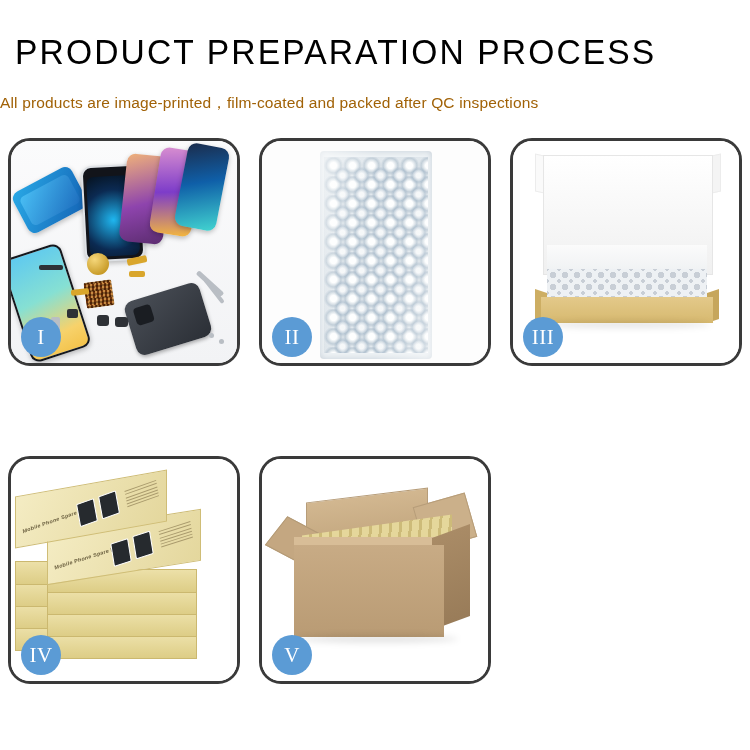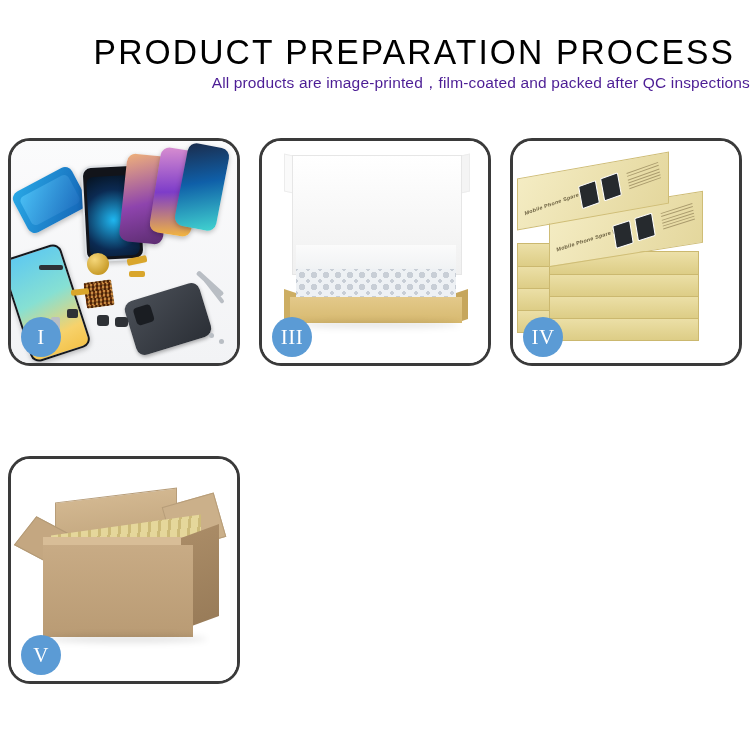--- a/index.html
+++ b/index.html
@@ -5,34 +5,34 @@
   html,body{margin:0;padding:0;}
   body{
     width:750px;height:750px;
     background:#ffffff;
     font-family:"Liberation Sans",sans-serif;
     overflow:hidden;
   }
   .page{position:relative;width:750px;height:750px;background:#fff;}
 
   
-  .header{padding-top:34px;text-align:right;}
+  .header{padding-top:34px;text-align:left;}
   .title{
     font-size:35px;
     letter-spacing:2.2px;
     color:#000000;
     font-weight:400;
     transform:scaleX(.96);
     line-height:1.05;
     white-space:nowrap;
   }
   .subtitle{
-    margin-top:2px;
+    margin-top:22px;
     font-size:15.5px;
-    color:#4c1d95;
+    color:#a16207;
     letter-spacing:.15px;
     white-space:nowrap;
   }
 
   
   .grid{
     position:absolute;
     left:8px;top:138px;
     width:734px;
     display:grid;
@@ -231,20 +231,30 @@
         <div class="flex" style="left:60px;top:148px;width:18px;height:6px;transform:rotate(-6deg);"></div>
         <div class="silver" style="left:40px;top:176px;width:9px;height:16px;border-radius:2px;"></div>
         <div class="silver" style="left:182px;top:140px;width:34px;height:5px;transform:rotate(42deg);"></div>
         <div class="silver" style="left:188px;top:148px;width:30px;height:4px;transform:rotate(52deg);"></div>
         <div class="silver" style="left:198px;top:192px;width:5px;height:5px;border-radius:50%;"></div>
         <div class="silver" style="left:208px;top:198px;width:5px;height:5px;border-radius:50%;"></div>
         <div class="badge">I</div>
       </div>
     </div>
 
+    <div class="panel">
+      <div class="stage p2">
+        <div class="bubblepack">
+          <div class="bubbles"></div>
+          <div class="bubbles2"></div>
+          <div class="sheen"></div>
+        </div>
+        <div class="badge">II</div>
+      </div>
+    </div>
 
     <div class="panel">
       <div class="stage p3">
         <div class="b3-lidflapL"></div>
         <div class="b3-lidflapR"></div>
         <div class="b3-lid"></div>
         <div class="b3-foam"></div>
         <div class="b3-inner"></div>
         <div class="b3-rimL"></div>
         <div class="b3-rimR"></div>

